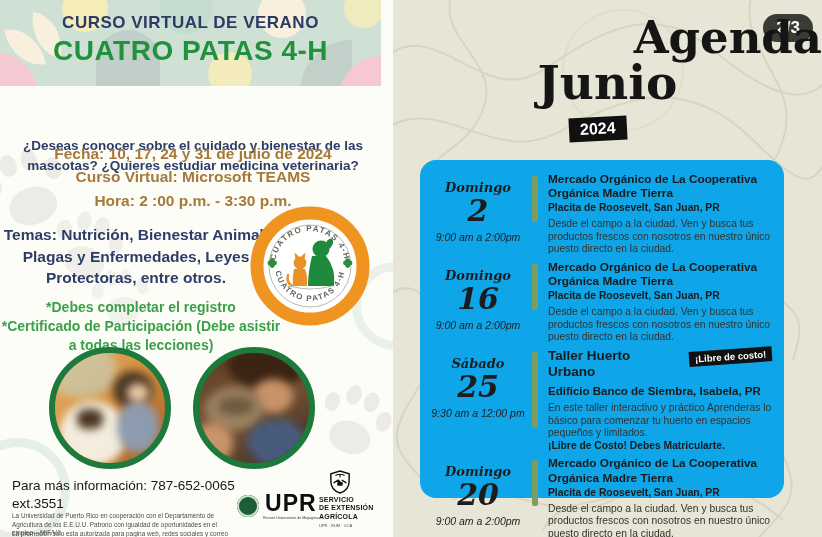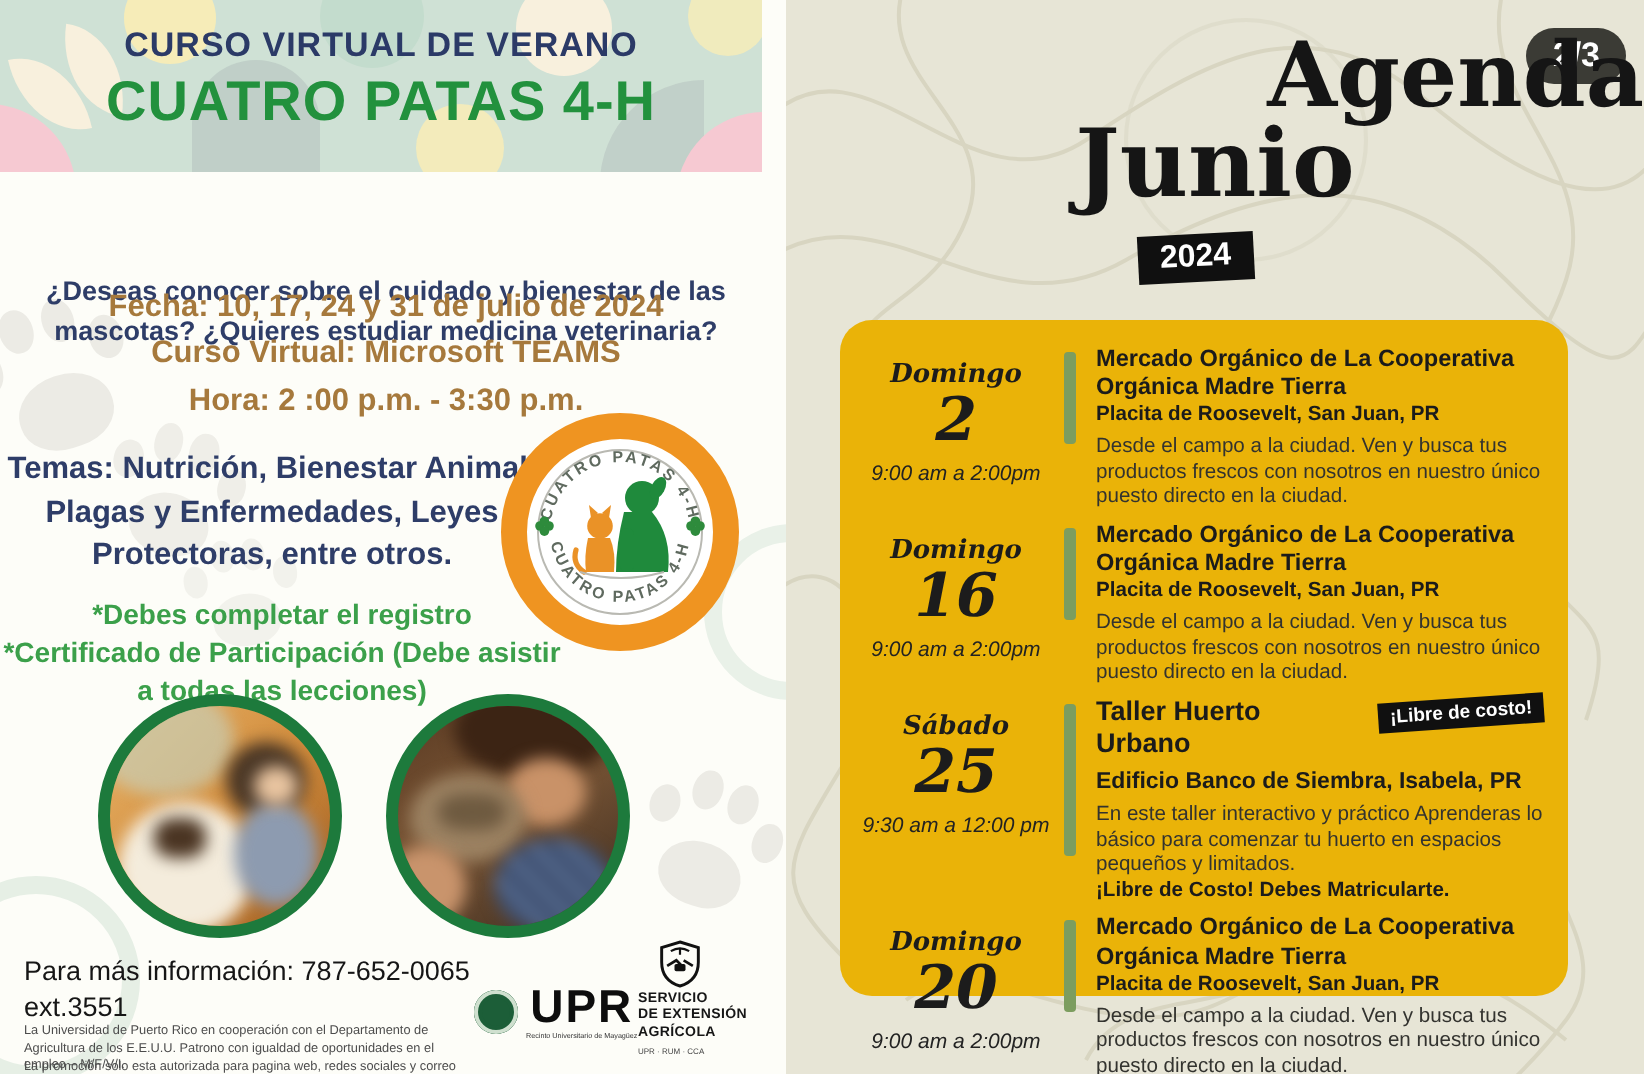--- a/index.html
+++ b/index.html
@@ -58,21 +58,21 @@
   .agenda{position:absolute;left:393px;top:0;width:429px;height:537px;background:#e7e5d6;overflow:hidden;}
   .contours{position:absolute;left:0;top:0;}
   .pagepill{position:absolute;right:9px;top:14px;background:#3b3b35;color:#fff;
             border-radius:16px;padding:4px 13px;font-size:17px;font-weight:bold;}
   .ag-title{position:absolute;left:0;top:16px;width:429px;text-align:center;
             font-family:"DejaVu Serif",serif;font-weight:bold;color:#151515;line-height:.98;}
   .ag-line1{font-size:45px;text-align:right;} .ag-line2{font-size:47px;}
   .yearbadge{position:absolute;left:176px;top:117px;background:#101010;color:#fff;
              font-size:16px;font-weight:bold;padding:3px 11px;transform:rotate(-3deg);}
 
-  .card{position:absolute;left:27px;top:160px;width:364px;height:338px;background:#eab308;
+  .card{position:absolute;left:27px;top:160px;width:364px;height:338px;background:#0ea5e9;
         border-radius:16px;padding:12px 8px 8px 6px;box-sizing:border-box;}
   .ev-row{display:flex;margin-bottom:4px;}
   .ev-day{width:104px;flex:0 0 104px;text-align:center;padding-top:8px;color:#1c1c1c;}
   .ev-dayname{font-family:"DejaVu Serif",serif;font-style:italic;font-weight:bold;font-size:13px;}
   .ev-daynum{font-family:"DejaVu Serif",serif;font-style:italic;font-weight:bold;font-size:30px;line-height:1;margin-top:1px;}
   .ev-time{font-size:10.5px;font-style:italic;color:#222;margin-top:5px;}
   .ev-bar{width:6px;flex:0 0 6px;background:#7c9d5f;border-radius:2px;margin:4px 10px 0 2px;height:46px;}
   .ev-bar.tall{height:76px;}
   .ev-main{flex:1;padding-right:4px;color:#1b1b1b;}
   .ev-title{font-size:11.8px;font-weight:bold;line-height:1.2;}

